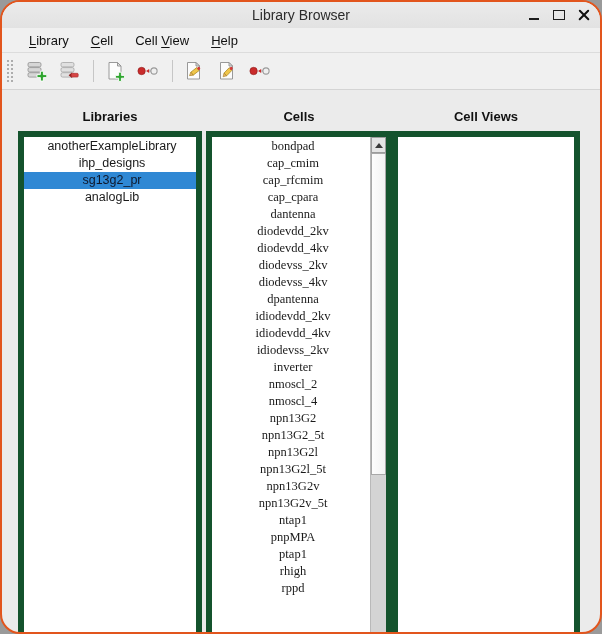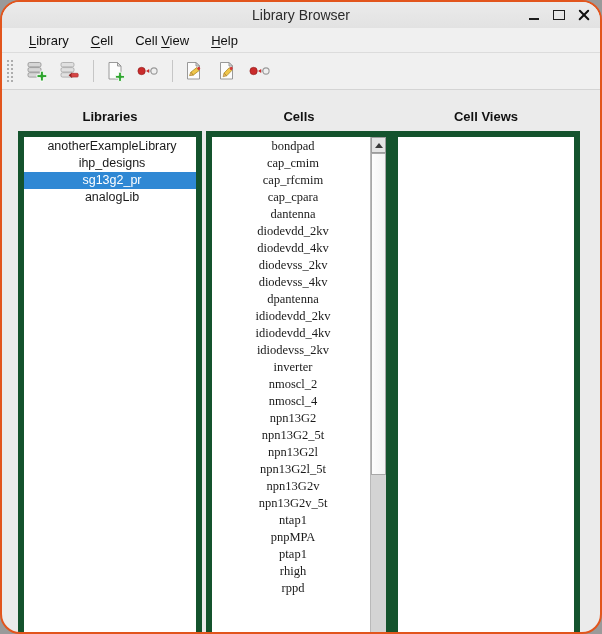--- a/index.html
+++ b/index.html
@@ -39,21 +39,21 @@
   .panels{display:flex;}
   .panel{display:flex;flex-direction:column;}
   .panel-label{font-size:13px;font-weight:700;color:#111;height:16px;margin-bottom:6px;}
   .listbox{position:relative;background:#fff;border:6px solid #14532d;height:552px;box-sizing:border-box;overflow:hidden;}
   .p-lib{width:184px;margin-right:4px;}
   .p-cells{width:186px;}
   .p-views{width:188px;}
   .rows{position:absolute;left:0;top:1px;right:0;}
   .cells-rows{right:16px;font-family:Liberation Serif, serif;}
   .list-row{height:17px;line-height:17px;font-size:12.5px;color:#1a1a1a;padding-left:4px;white-space:nowrap;overflow:hidden;}
-  .list-row.selected{background:#2f88d4;color:#ffffff;}
+  .list-row.selected{background:#2f88d4;color:#0f172a;}
   
   .scrollbar{position:absolute;top:0;right:0;width:15px;height:100%;background:#d4d4d4;border-left:1px solid #b9b9b9;}
   .sb-btn{position:absolute;left:0;width:15px;height:16px;background:#e4e4e4;border:1px solid #9c9c9c;box-sizing:border-box;display:flex;align-items:center;justify-content:center;}
   .sb-up{top:0;}
   .sb-down{bottom:0;}
   .tri-up{width:0;height:0;border-left:4px solid transparent;border-right:4px solid transparent;border-bottom:5px solid #3a3a3a;}
   .tri-down{width:0;height:0;border-left:4px solid transparent;border-right:4px solid transparent;border-top:5px solid #3a3a3a;}
   .sb-thumb{position:absolute;left:0;top:16px;width:15px;height:322px;background:linear-gradient(90deg,#fdfdfd,#f2f2f2);border:1px solid #a8a8a8;box-sizing:border-box;}
 </style>
 </head>

